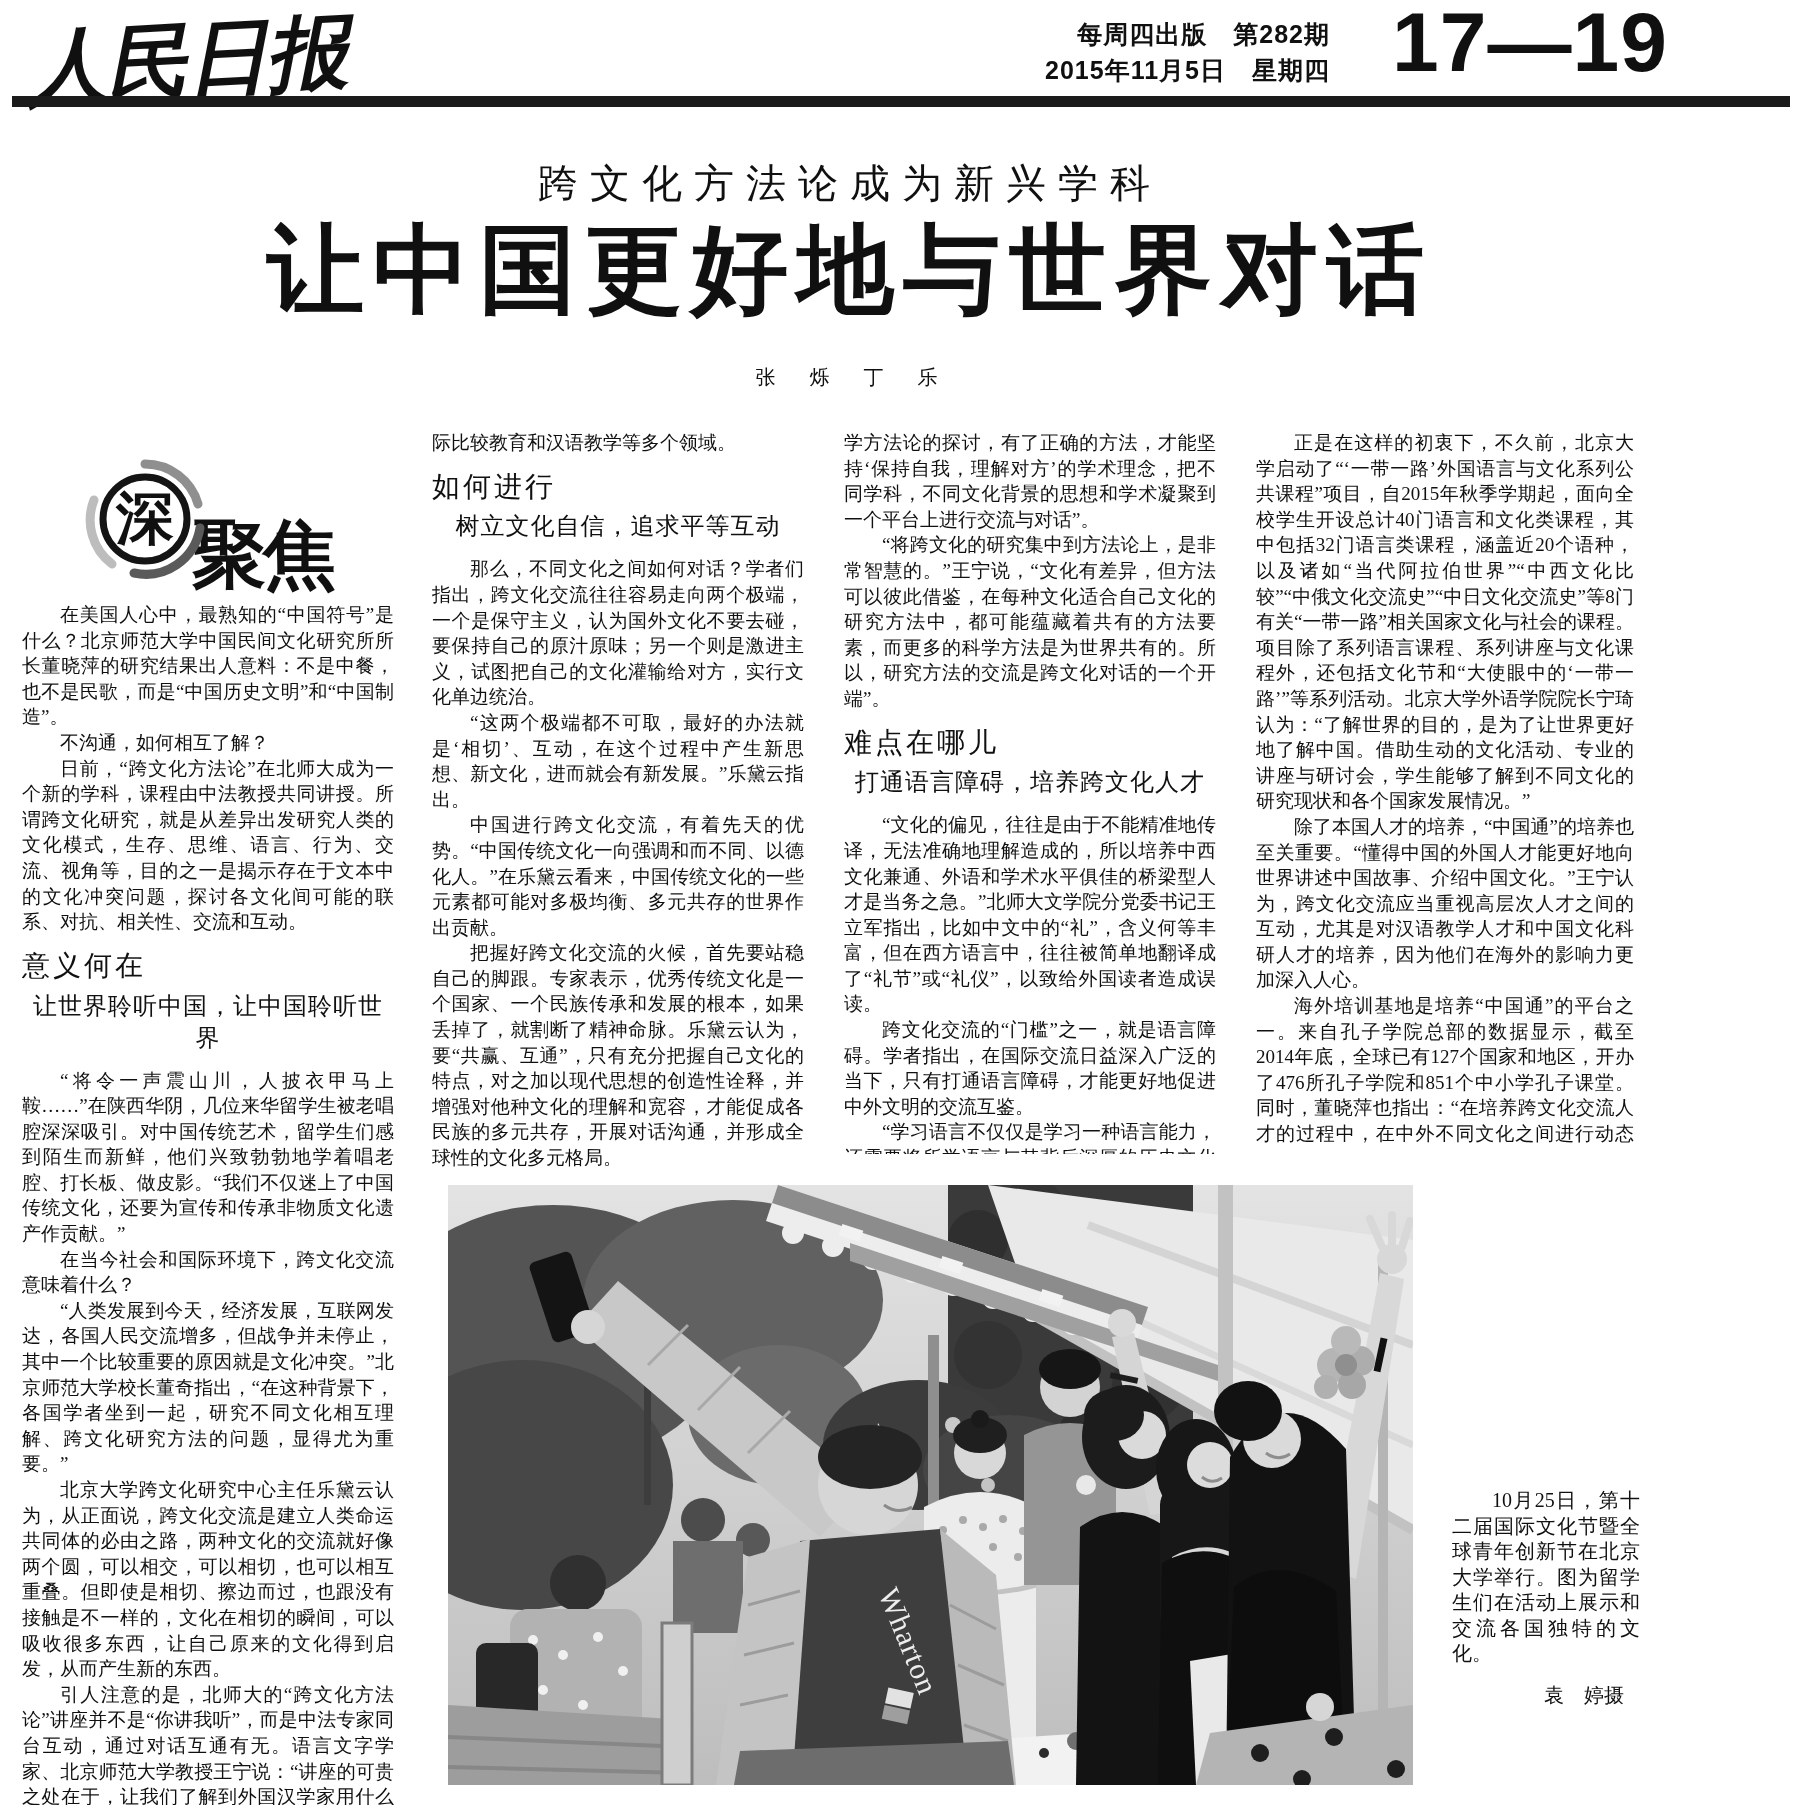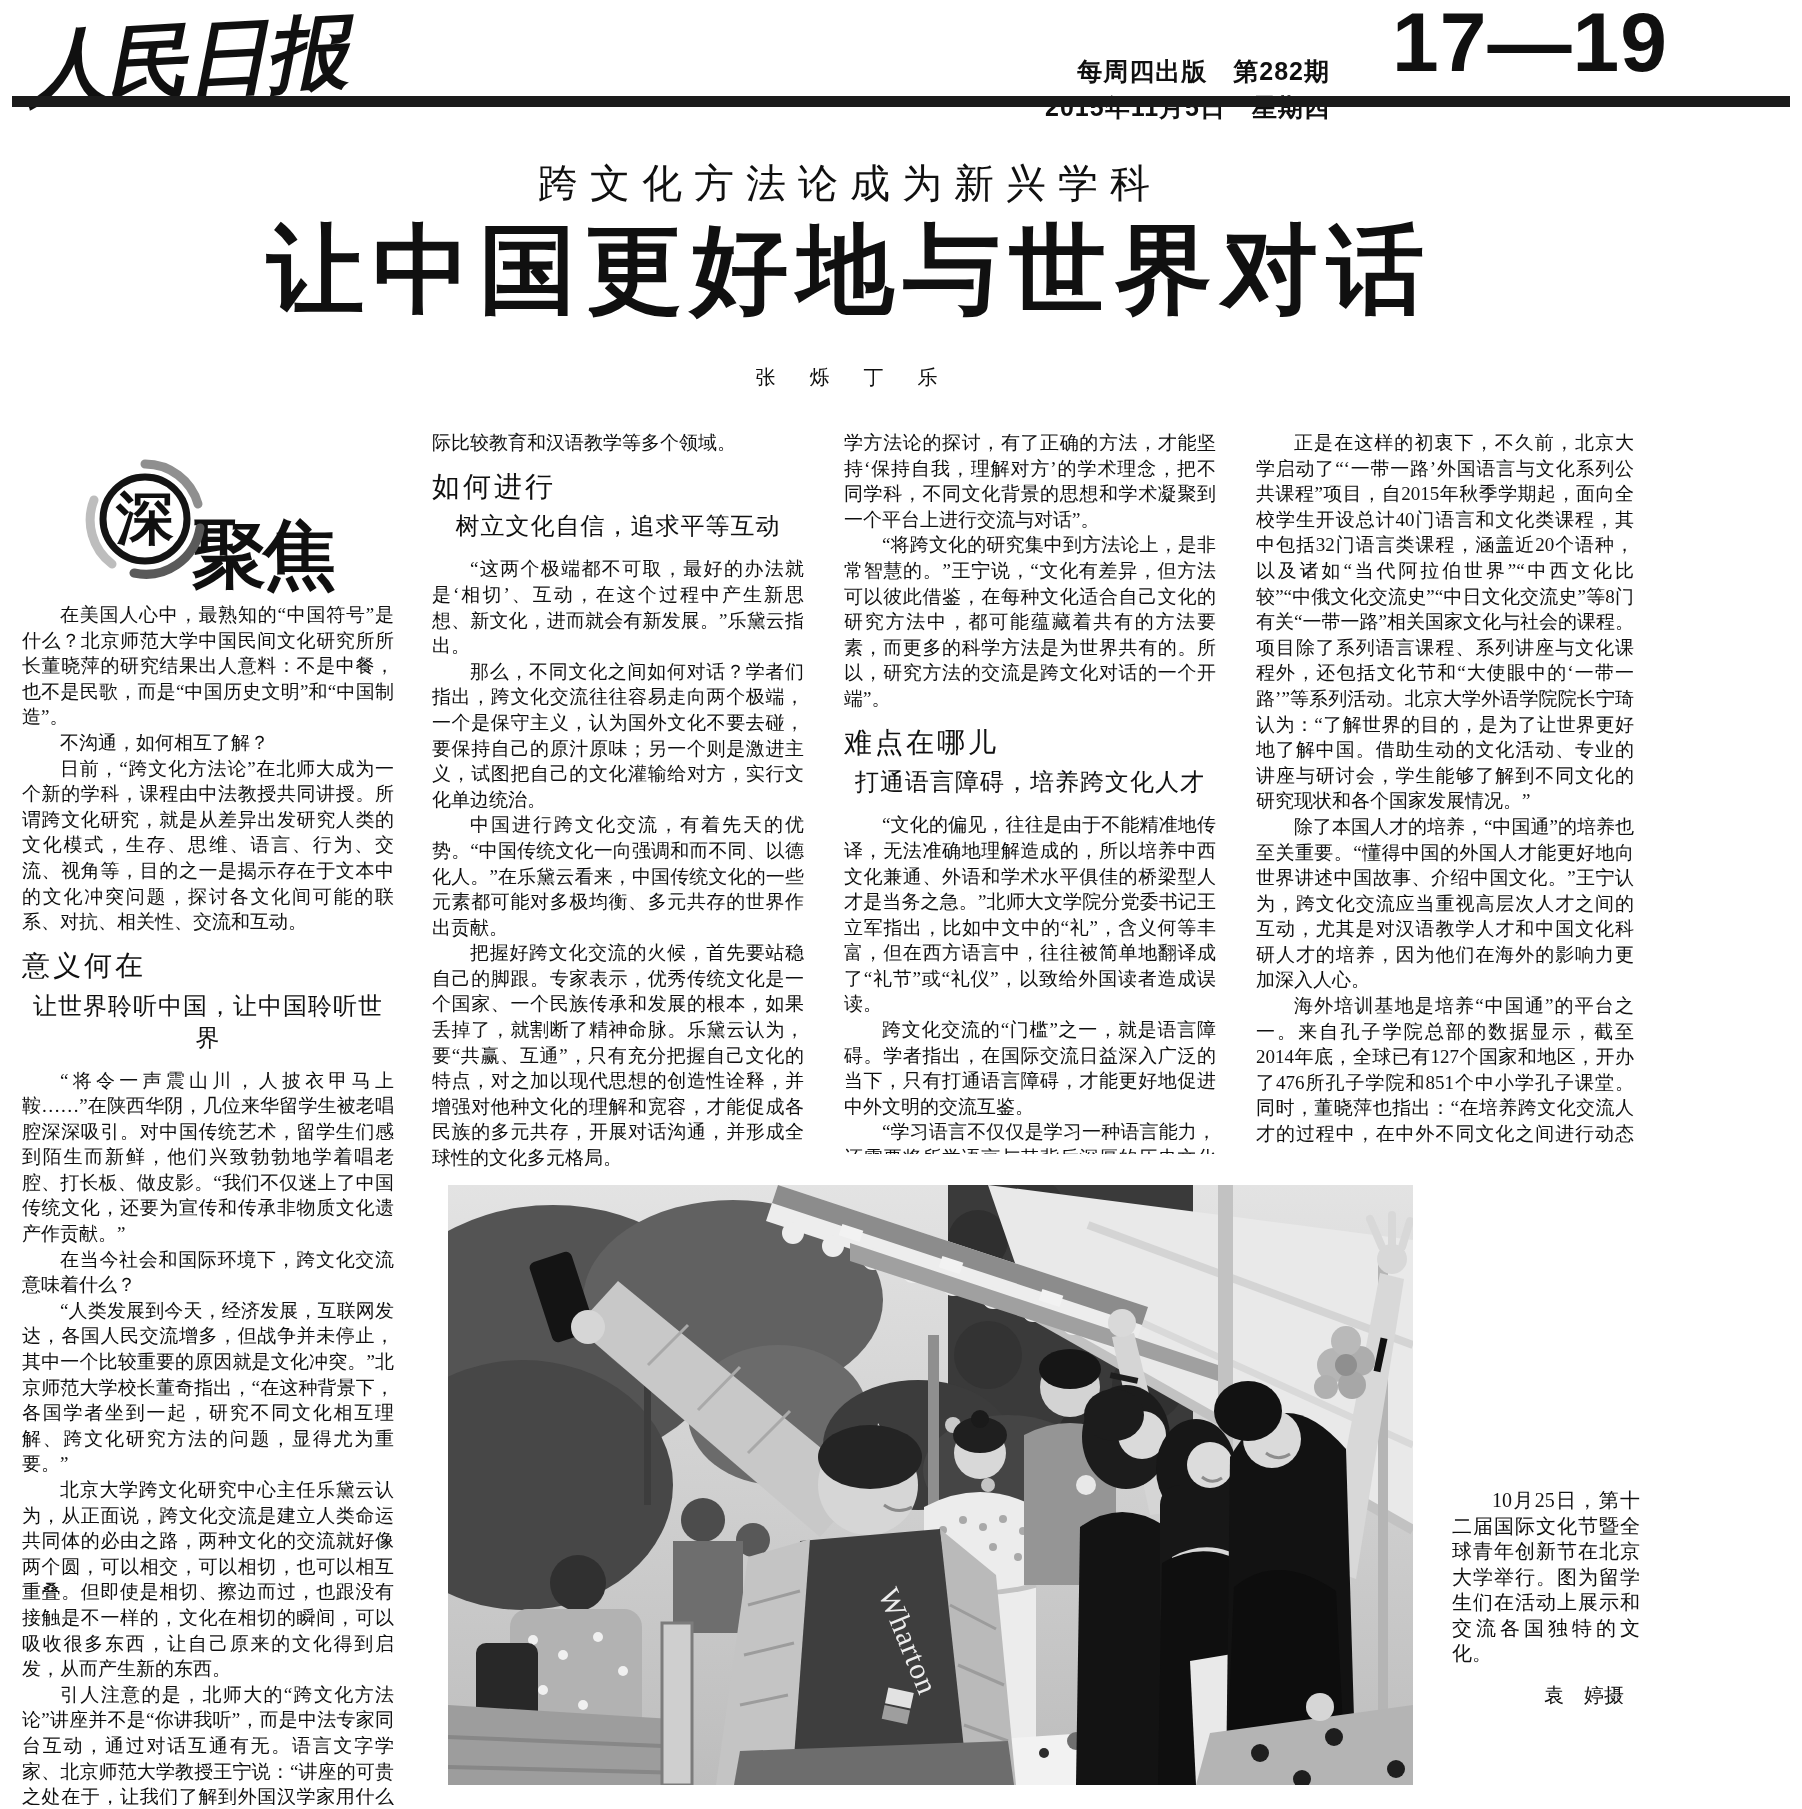--- a/index.html
+++ b/index.html
@@ -5,21 +5,21 @@
   html,body{margin:0;padding:0;background:#ffffff;}
   #page{position:relative;width:1802px;height:1809px;background:#fff;color:#101010;
         font-family:"Liberation Serif",serif;overflow:hidden;}
 
   
   .masthead{position:absolute;left:26px;top:6px;font-size:82px;font-weight:700;
             font-family:"DejaVu Serif",serif;font-style:italic;letter-spacing:-2px;
             transform:rotate(-3deg);white-space:nowrap;}
   .pubinfo{position:absolute;left:930px;top:16px;width:400px;text-align:right;
            font-family:"Liberation Sans",sans-serif;font-weight:700;font-size:25px;
-           line-height:36px;letter-spacing:1px;margin-top:37px;}
+           line-height:36px;letter-spacing:1px;}
   .pagenum{position:absolute;left:1392px;top:-6px;width:250px;font-size:84px;
            font-family:"Liberation Sans",sans-serif;font-weight:700;letter-spacing:1px;
            white-space:nowrap;}
   .toprule{position:absolute;left:12px;top:96px;width:1778px;height:11px;background:#1b1b1b;}
 
   
   .kicker{position:absolute;left:0;top:156px;width:1700px;text-align:center;
           font-family:Liberation Mono, monospace;font-size:40px;letter-spacing:12px;}
   .main-title{position:absolute;left:0;top:206px;width:1700px;text-align:center;
           font-family:"Liberation Sans",sans-serif;font-weight:700;font-size:97px;
@@ -96,22 +96,22 @@
     <p>“人类发展到今天，经济发展，互联网发达，各国人民交流增多，但战争并未停止，其中一个比较重要的原因就是文化冲突。”北京师范大学校长董奇指出，“在这种背景下，各国学者坐到一起，研究不同文化相互理解、跨文化研究方法的问题，显得尤为重要。”</p>
     <p>北京大学跨文化研究中心主任乐黛云认为，从正面说，跨文化交流是建立人类命运共同体的必由之路，两种文化的交流就好像两个圆，可以相交，可以相切，也可以相互重叠。但即使是相切、擦边而过，也跟没有接触是不一样的，文化在相切的瞬间，可以吸收很多东西，让自己原来的文化得到启发，从而产生新的东西。</p>
     <p>引人注意的是，北师大的“跨文化方法论”讲座并不是“你讲我听”，而是中法专家同台互动，通过对话互通有无。语言文字学家、北京师范大学教授王宁说：“讲座的可贵之处在于，让我们了解到外国汉学家用什么眼光、站在什么角度看待中国文化，这样才能有针对性地在交流中作出相应的阐释，将中国优秀文化准确传达出去。”</p>
 
   </div>
 
   <div class="col" id="col2">
     <p class="cont">际比较教育和汉语教学等多个领域。</p>
     <h3 class="sec">如何进行</h3>
     <div class="subhead">树立文化自信，追求平等互动</div>
+    <p>那么，不同文化之间如何对话？学者们指出，跨文化交流往往容易走向两个极端，一个是保守主义，认为国外文化不要去碰，要保持自己的原汁原味；另一个则是激进主义，试图把自己的文化灌输给对方，实行文化单边统治。</p>
     <p>“这两个极端都不可取，最好的办法就是‘相切’、互动，在这个过程中产生新思想、新文化，进而就会有新发展。”乐黛云指出。</p>
-    <p>那么，不同文化之间如何对话？学者们指出，跨文化交流往往容易走向两个极端，一个是保守主义，认为国外文化不要去碰，要保持自己的原汁原味；另一个则是激进主义，试图把自己的文化灌输给对方，实行文化单边统治。</p>
     <p>中国进行跨文化交流，有着先天的优势。“中国传统文化一向强调和而不同、以德化人。”在乐黛云看来，中国传统文化的一些元素都可能对多极均衡、多元共存的世界作出贡献。</p>
     <p>把握好跨文化交流的火候，首先要站稳自己的脚跟。专家表示，优秀传统文化是一个国家、一个民族传承和发展的根本，如果丢掉了，就割断了精神命脉。乐黛云认为，要“共赢、互通”，只有充分把握自己文化的特点，对之加以现代思想的创造性诠释，并增强对他种文化的理解和宽容，才能促成各民族的多元共存，开展对话沟通，并形成全球性的文化多元格局。</p>
 
   </div>
 
   <div class="col" id="col3">
     <p class="cont">学方法论的探讨，有了正确的方法，才能坚持‘保持自我，理解对方’的学术理念，把不同学科，不同文化背景的思想和学术凝聚到一个平台上进行交流与对话”。</p>
     <p>“将跨文化的研究集中到方法论上，是非常智慧的。”王宁说，“文化有差异，但方法可以彼此借鉴，在每种文化适合自己文化的研究方法中，都可能蕴藏着共有的方法要素，而更多的科学方法是为世界共有的。所以，研究方法的交流是跨文化对话的一个开端”。</p>
     <h3 class="sec">难点在哪儿</h3>
     <div class="subhead">打通语言障碍，培养跨文化人才</div>

